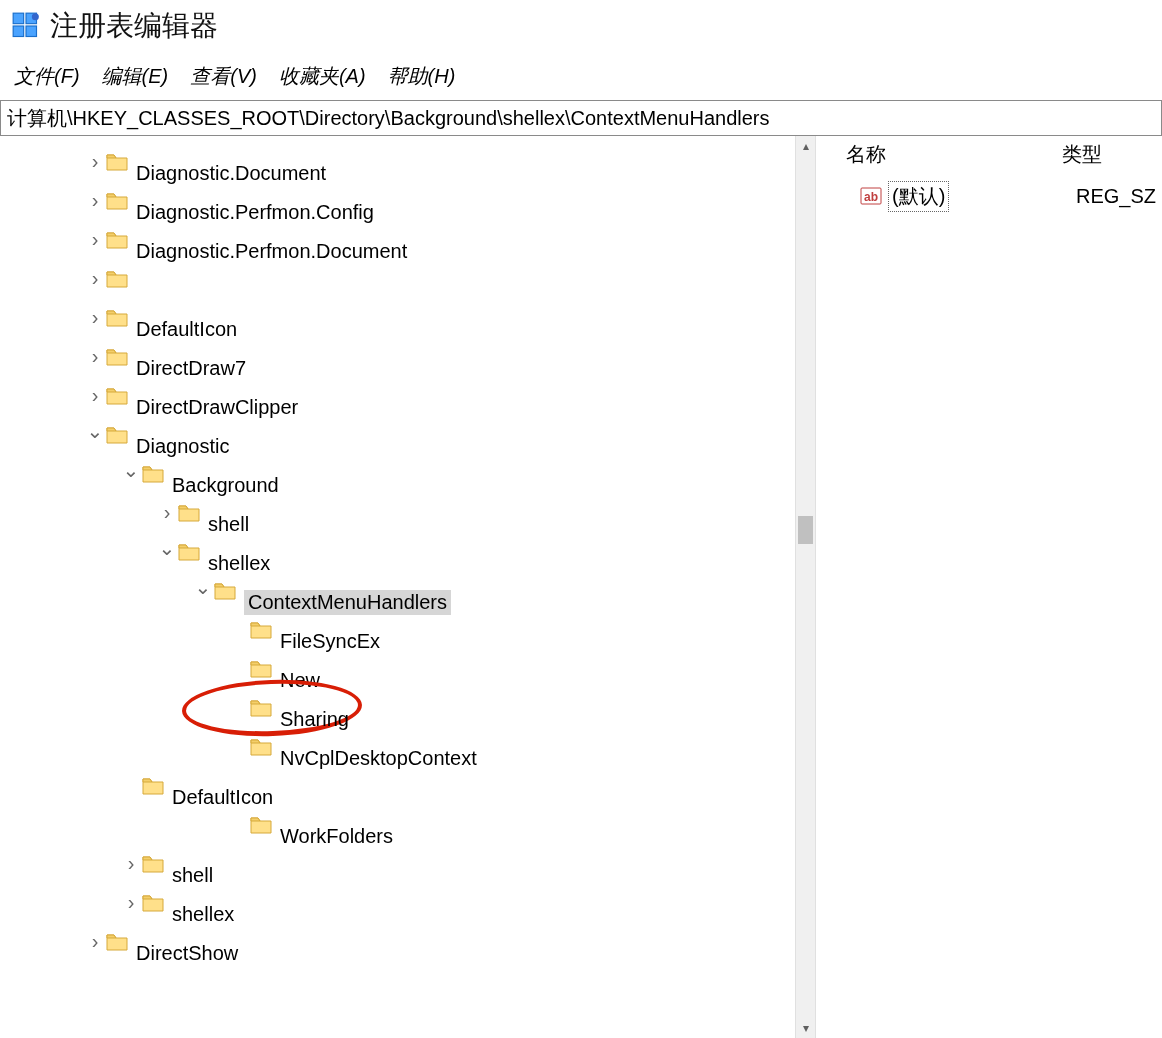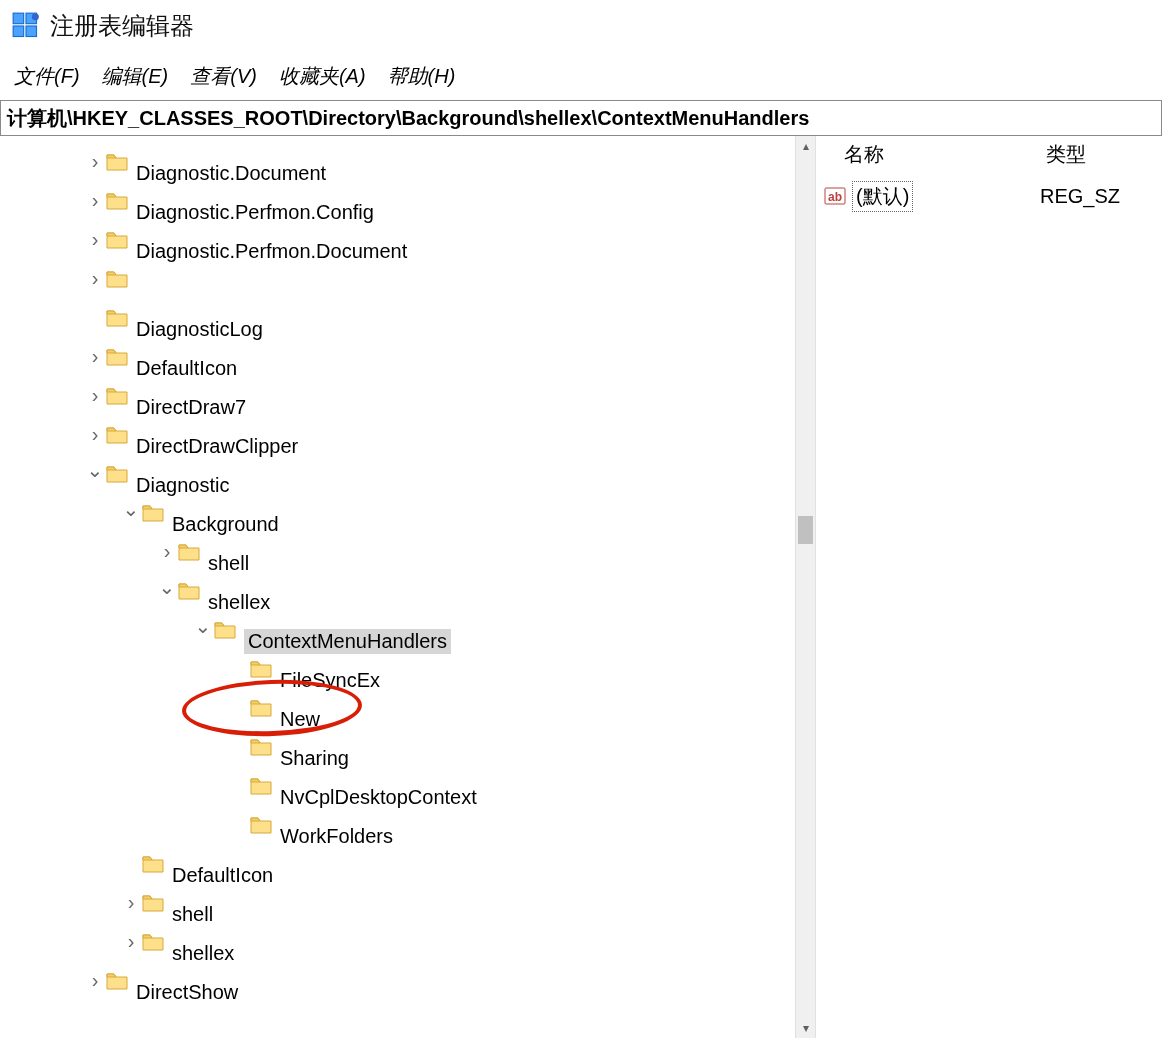--- a/index.html
+++ b/index.html
@@ -20,40 +20,39 @@
     padding: 10px 12px;
     height: 52px;
   }
   .app-icon {
     width: 28px;
     height: 28px;
     margin-right: 10px;
     display: inline-block;
   }
   .app-title {
-    font-size: 24px;
+    font-size: 28px;
     color: #111;
   }
   .menubar {
     display: flex;
     gap: 22px;
     padding: 10px 14px;
     font-size: 20px;
     height: 48px;
     align-items: center;
   }
   .menubar span { cursor: default; font-style: italic; }
   .addressbar {
     border: 1px solid #8a8a8a;
     margin: 0;
     padding: 4px 6px;
     font-size: 20px;
     height: 36px;
     line-height: 26px;
-    font-weight: bold;
   }
   .content {
     display: flex;
     height: calc(1038px - 52px - 48px - 36px);
     position: relative;
   }
   .tree-pane {
     width: 795px;
     overflow: hidden;
     position: relative;
@@ -91,38 +90,40 @@
     border-left: 1px solid #e0e0e0;
   }
   .values-header {
     display: flex;
     height: 36px;
     align-items: center;
     font-size: 20px;
   }
   .values-header .col-name {
     width: 230px;
-    padding-left: 28px;
+    padding-left: 14px;
+    margin-left: 16px;
   }
   .values-header .col-type {
     flex: 1;
   }
   .values-row {
     display: flex;
     align-items: center;
     height: 40px;
     font-size: 20px;
     margin-top: 4px;
   }
   .values-row .col-name {
     width: 224px;
     padding-left: 8px;
     display: flex;
     align-items: center;
     gap: 6px;
+    margin-left: 36px;
   }
   .values-row .col-type { flex: 1; }
   .val-icon {
     width: 22px;
     height: 22px;
     display: inline-block;
   }
   .focus-box {
     border: 1px dotted #666;
     padding: 1px 3px;
@@ -227,29 +228,20 @@
       <div class="tree-row">
         <span class="spacer" style="width: 84px;"></span>
         <span class="expander" style="font-size: 20px;">›</span>
         <span class="folder-icon"><svg viewBox="0 0 22 20">
             <path d="M1 3 h7 l2 3 h11 v12 h-20 z" fill="#ffe08a" stroke="#d6a93a"></path>
             <path d="M1 3 h7 l2 3 h-9 z" fill="#f4cf6a" stroke="#d6a93a"></path>
           </svg></span>
       </div>
       <div class="tree-row">
         <span class="spacer" style="width: 84px;"></span>
-        <span class="expander empty">·</span>
-        <span class="folder-icon"><svg viewBox="0 0 22 20">
-            <path d="M1 3 h7 l2 3 h11 v12 h-20 z" fill="#ffe08a" stroke="#d6a93a"></path>
-            <path d="M1 3 h7 l2 3 h-9 z" fill="#f4cf6a" stroke="#d6a93a"></path>
-          </svg></span>
-        <span class="label">DiagnosticLog</span>
-      </div>
-      <div class="tree-row">
-        <span class="spacer" style="width: 84px;"></span>
         <span class="expander" style="font-size: 20px;">›</span>
         <span class="folder-icon"><svg viewBox="0 0 22 20">
             <path d="M1 3 h7 l2 3 h11 v12 h-20 z" fill="#ffe08a" stroke="#d6a93a"></path>
             <path d="M1 3 h7 l2 3 h-9 z" fill="#f4cf6a" stroke="#d6a93a"></path>
           </svg></span>
         <span class="label">DefaultIcon</span>
       </div>
       <div class="tree-row">
         <span class="spacer" style="width: 84px;"></span>
         <span class="expander" style="font-size: 20px;">›</span>
@@ -344,36 +336,36 @@
       <div class="tree-row">
         <span class="spacer" style="width: 228px;"></span>
         <span class="expander empty">·</span>
         <span class="folder-icon"><svg viewBox="0 0 22 20">
             <path d="M1 3 h7 l2 3 h11 v12 h-20 z" fill="#ffe08a" stroke="#d6a93a"></path>
             <path d="M1 3 h7 l2 3 h-9 z" fill="#f4cf6a" stroke="#d6a93a"></path>
           </svg></span>
         <span class="label">NvCplDesktopContext</span>
       </div>
       <div class="tree-row">
+        <span class="spacer" style="width: 120px;"></span>
+        <span class="expander empty">·</span>
+        <span class="folder-icon"><svg viewBox="0 0 22 20">
+            <path d="M1 3 h7 l2 3 h11 v12 h-20 z" fill="#ffe08a" stroke="#d6a93a"></path>
+            <path d="M1 3 h7 l2 3 h-9 z" fill="#f4cf6a" stroke="#d6a93a"></path>
+          </svg></span>
+        <span class="label">DefaultIcon</span>
+      </div>
+      <div class="tree-row">
         <span class="spacer" style="width: 228px;"></span>
         <span class="expander empty">·</span>
         <span class="folder-icon"><svg viewBox="0 0 22 20">
             <path d="M1 3 h7 l2 3 h11 v12 h-20 z" fill="#ffe08a" stroke="#d6a93a"></path>
             <path d="M1 3 h7 l2 3 h-9 z" fill="#f4cf6a" stroke="#d6a93a"></path>
           </svg></span>
         <span class="label">WorkFolders</span>
-      </div>
-      <div class="tree-row">
-        <span class="spacer" style="width: 120px;"></span>
-        <span class="expander empty">·</span>
-        <span class="folder-icon"><svg viewBox="0 0 22 20">
-            <path d="M1 3 h7 l2 3 h11 v12 h-20 z" fill="#ffe08a" stroke="#d6a93a"></path>
-            <path d="M1 3 h7 l2 3 h-9 z" fill="#f4cf6a" stroke="#d6a93a"></path>
-          </svg></span>
-        <span class="label">DefaultIcon</span>
       </div>
       <div class="tree-row">
         <span class="spacer" style="width: 120px;"></span>
         <span class="expander" style="font-size: 20px;">›</span>
         <span class="folder-icon"><svg viewBox="0 0 22 20">
             <path d="M1 3 h7 l2 3 h11 v12 h-20 z" fill="#ffe08a" stroke="#d6a93a"></path>
             <path d="M1 3 h7 l2 3 h-9 z" fill="#f4cf6a" stroke="#d6a93a"></path>
           </svg></span>
         <span class="label">shell</span>
       </div>

